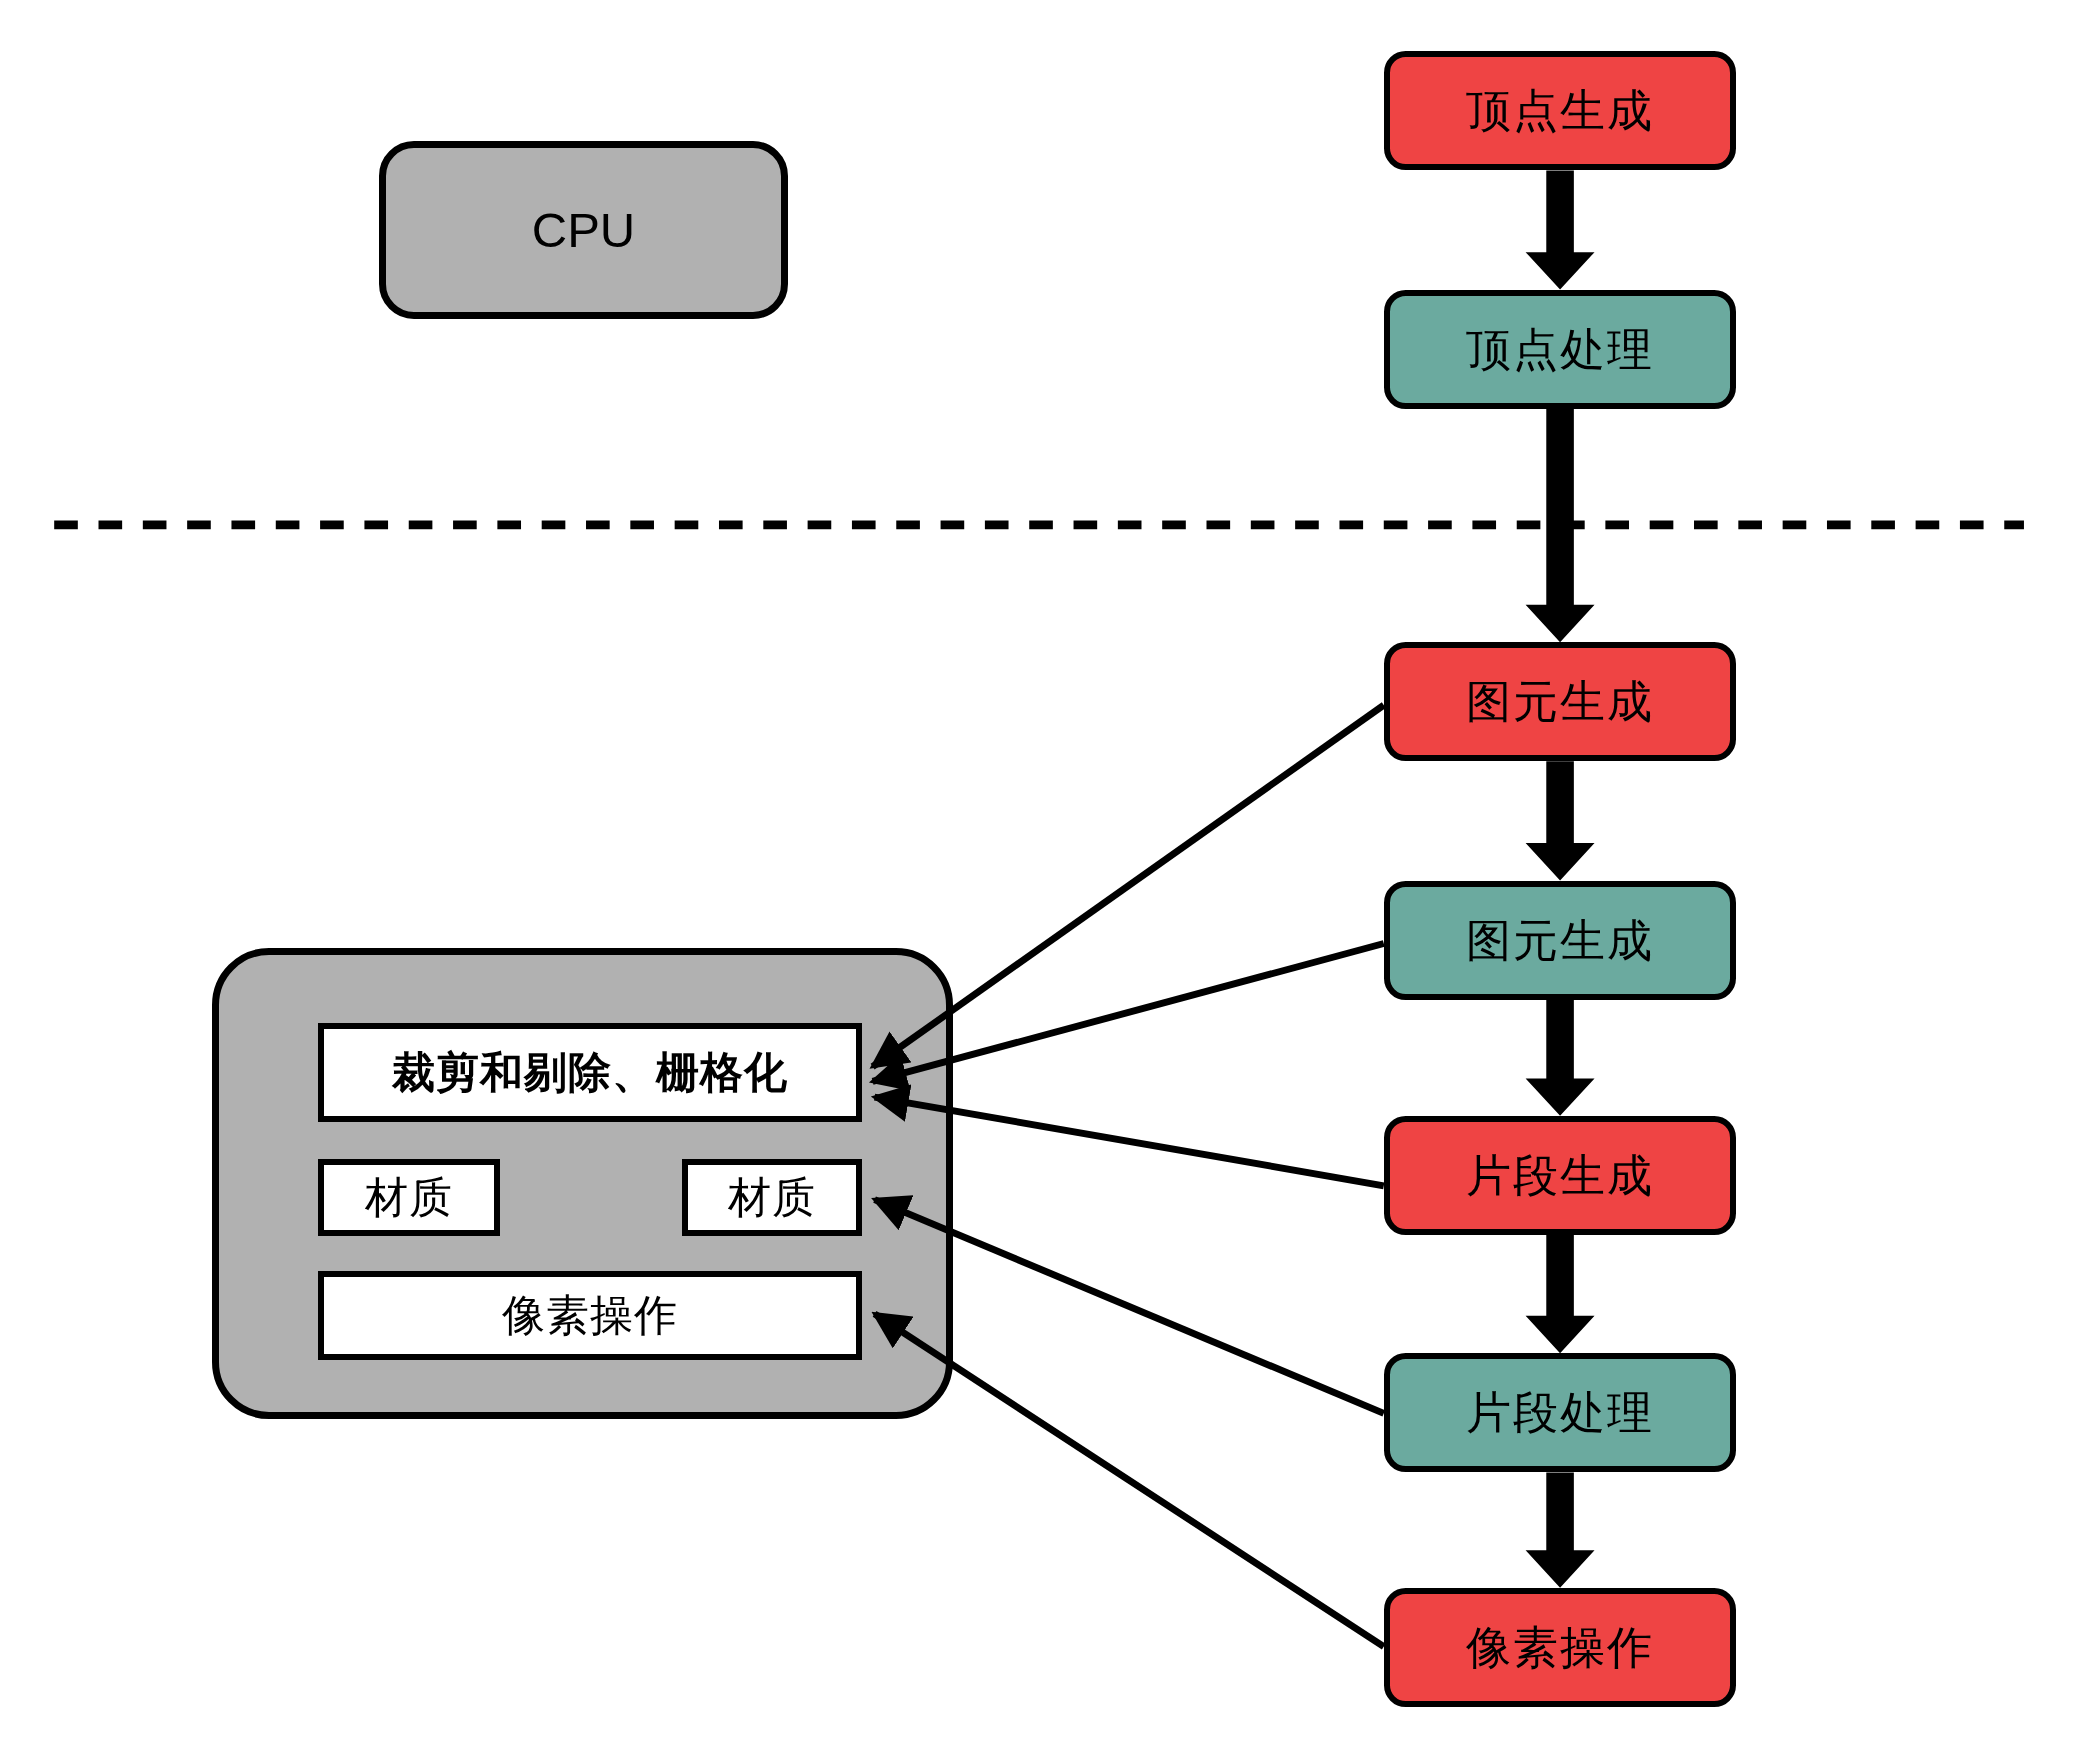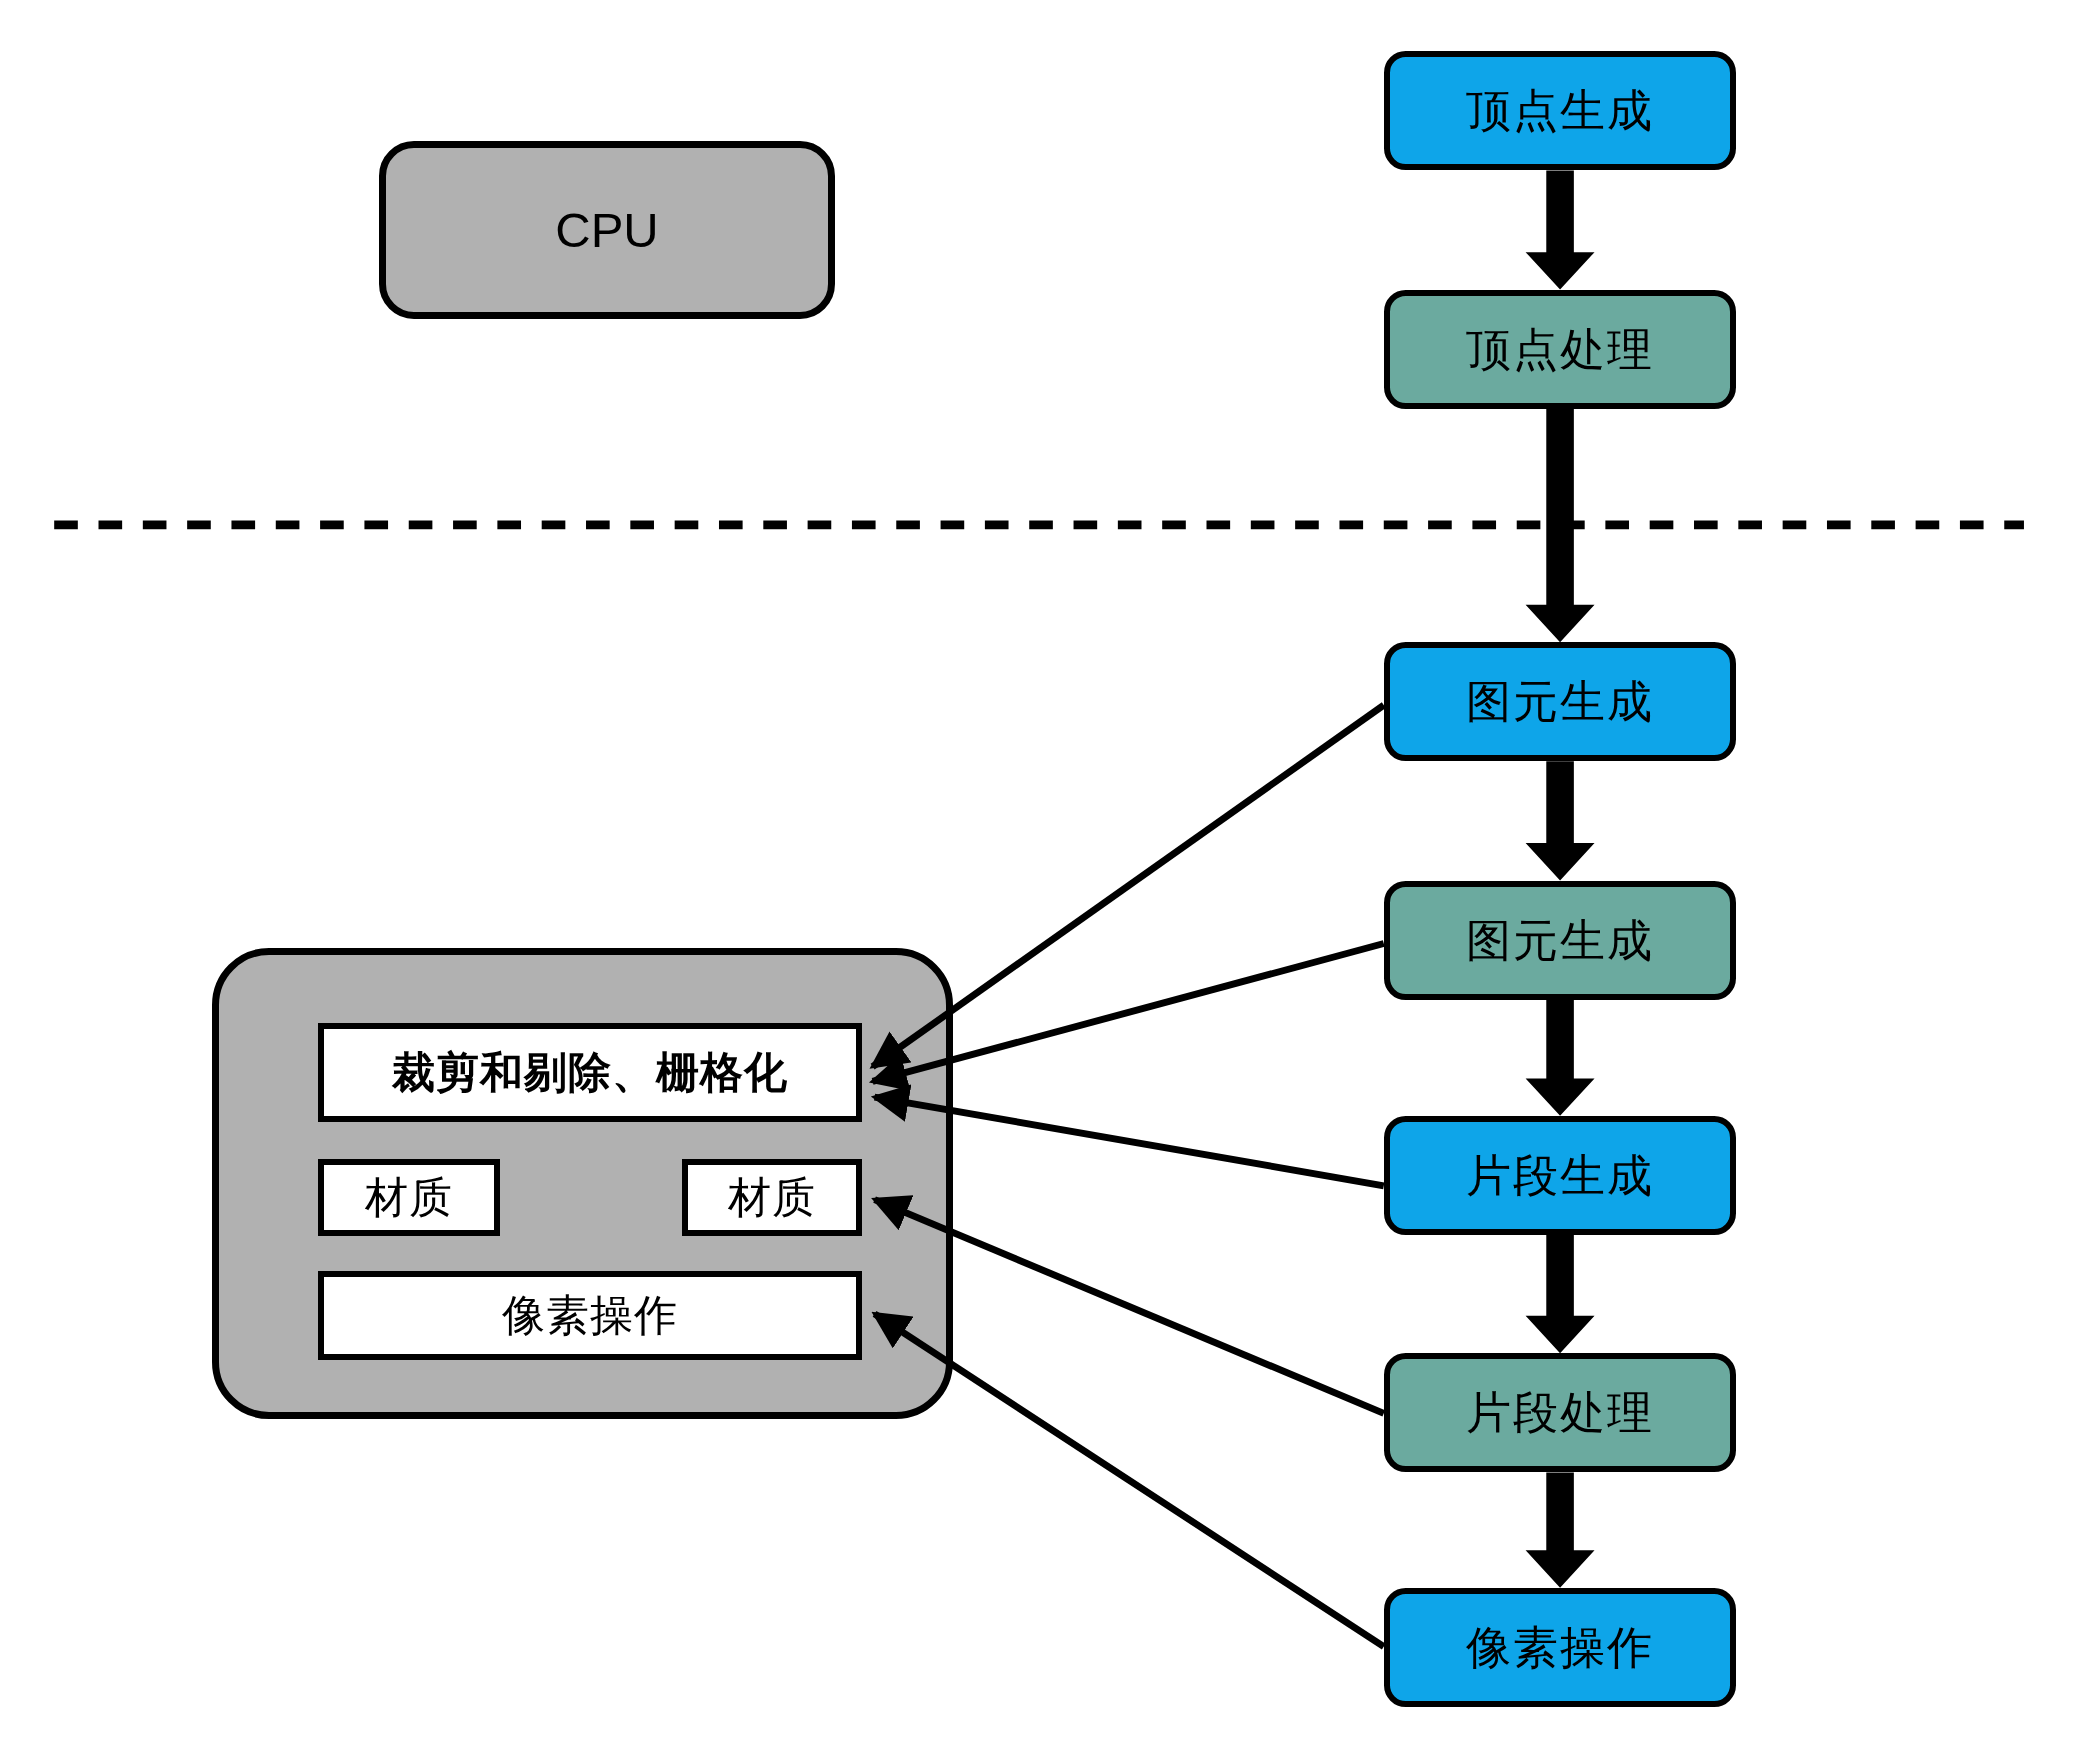--- a/index.html
+++ b/index.html
@@ -15,24 +15,24 @@
     box-sizing:border-box;
     display:flex;align-items:center;justify-content:center;
     color:#000;
     text-align:center;
   }
   .stage{
     left:1384px;width:352px;height:119px;
     border:6.9px solid #000;border-radius:21.7px;
     font-size:45px;letter-spacing:2px;
   }
-  .pink{background:#0ea5e9;}
+  .pink{background:#ef4444;}
   .teal{background:#6BAA9F;}
   .cpu{
-    left:379px;top:141px;width:456px;height:178px;
+    left:379px;top:141px;width:409px;height:178px;
     background:#B1B1B1;border:7.9px solid #000;border-radius:35px;
     font-size:49px;
   }
   .gpu-container{
     left:212px;top:948px;width:741px;height:471px;
     background:#B1B1B1;border:7.9px solid #000;border-radius:57px;
   }
   .subbox{
     background:#ffffff;border:6.9px solid #000;
     font-size:43px;letter-spacing:1px;

